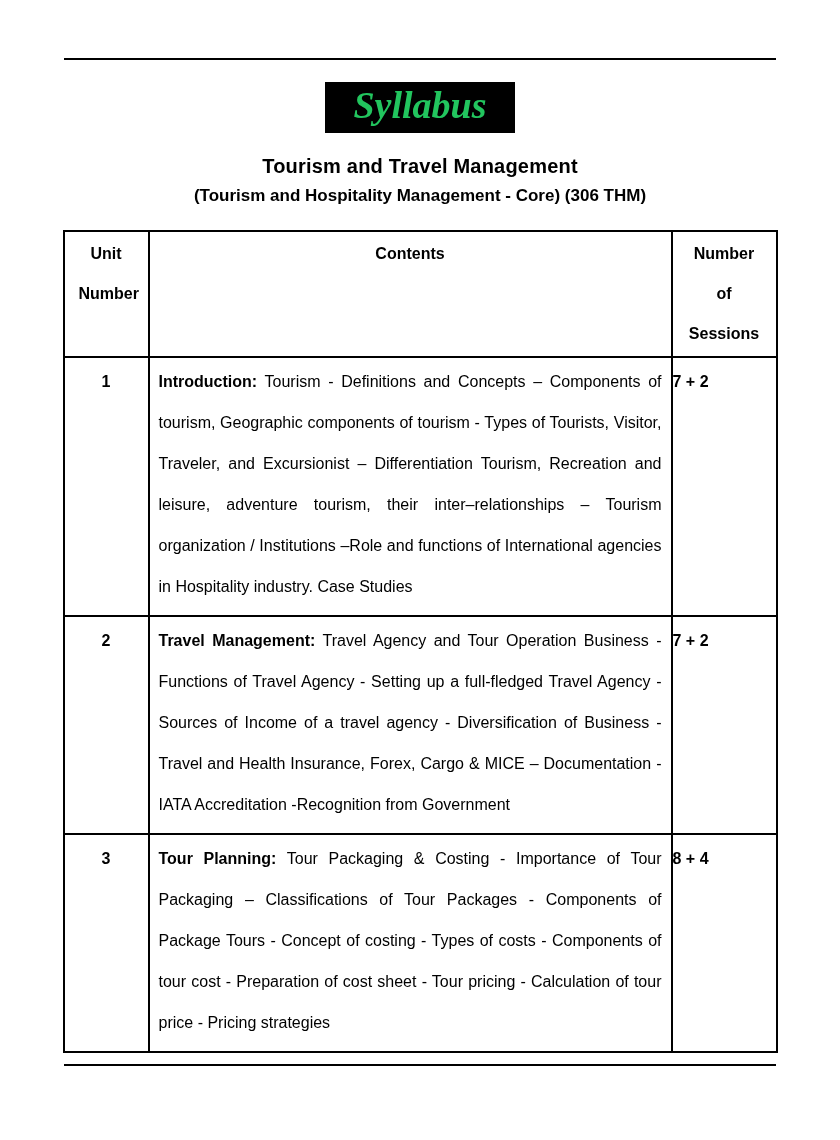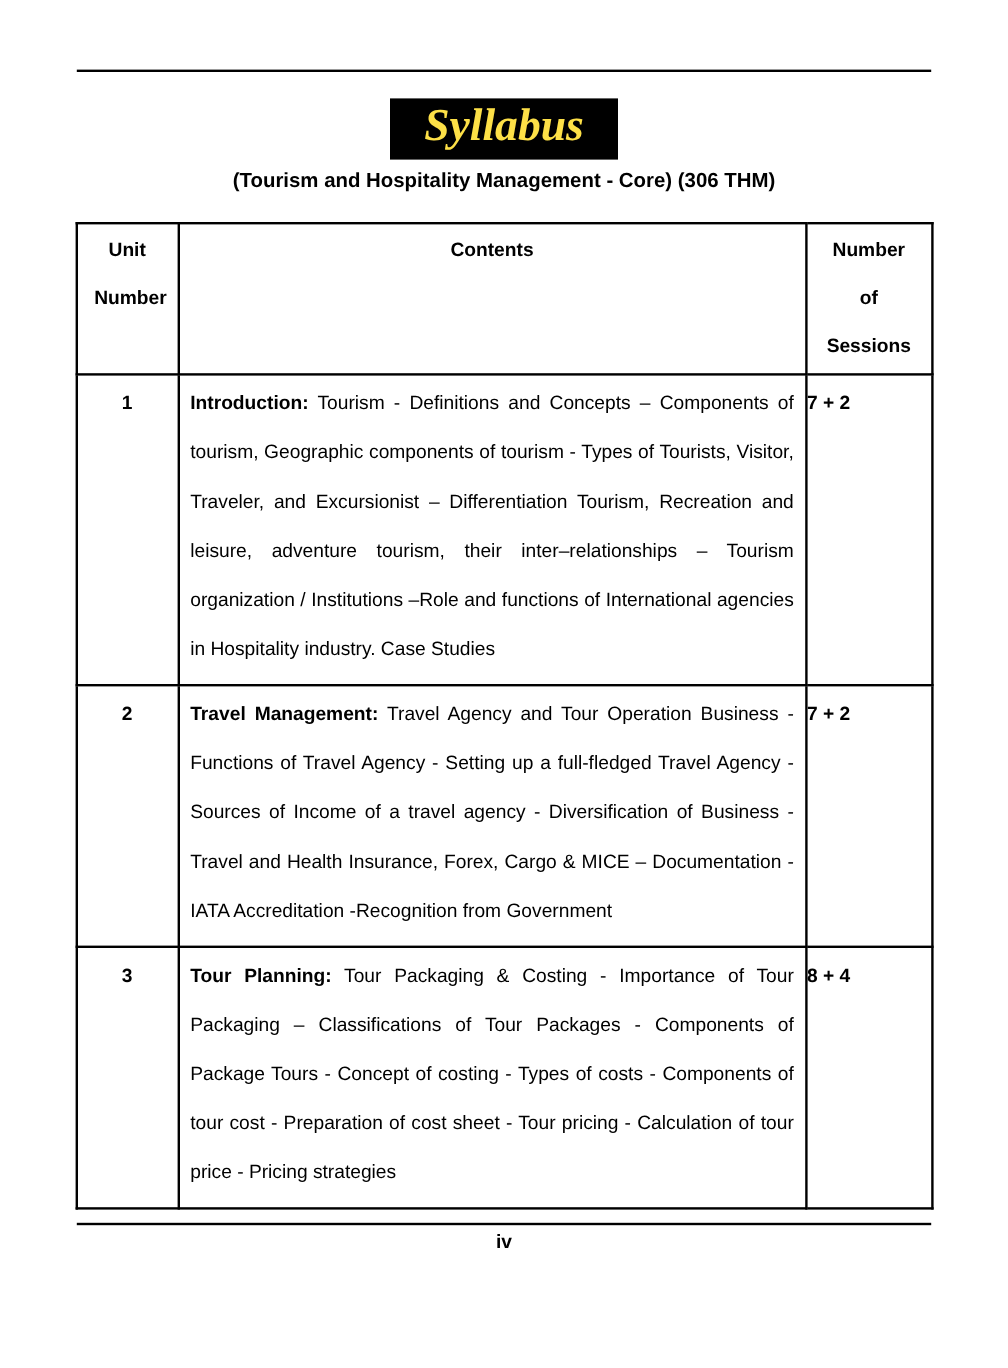--- a/index.html
+++ b/index.html
@@ -18,21 +18,21 @@
     height: 2px;
     background: #000000;
   }
   .banner-wrap {
     text-align: center;
     margin-top: 22px;
   }
   .banner {
     display: inline-block;
     background: #000000;
-    color: #fde047;
+    color: #22c55e;
     font-family: "Liberation Serif", serif;
     font-style: italic;
     font-weight: bold;
     font-size: 38px;
     line-height: 1.1;
     padding: 3px 28px 6px 28px;
   }
   .page-title {
     margin-top: 22px;
     text-align: center;
@@ -102,20 +102,21 @@
 <body>
 
 <div class="page">
 
   <div class="top-rule"></div>
 
   <div class="banner-wrap">
     <div class="banner">Syllabus</div>
   </div>
 
+  <div class="page-title">Tourism and Travel Management</div>
   <div class="page-subtitle">(Tourism and Hospitality Management - Core) (306 THM)</div>
 
   <table class="syllabus">
     <colgroup>
       <col class="col-unit">
       <col class="col-contents">
       <col class="col-sessions">
     </colgroup>
     <thead>
       <tr>
@@ -145,15 +146,14 @@
       </tr>
       <tr>
         <td class="unit-cell">3</td>
         <td class="contents-cell"><span class="lead">Tour Planning:</span><span> Tour Packaging &amp; Costing - Importance of Tour Packaging – Classifications of Tour Packages - Components of Package Tours - Concept of costing - Types of costs - Components of tour cost - Preparation of cost sheet - Tour pricing - Calculation of tour price - Pricing strategies</span></td>
         <td class="sessions-cell">8 + 4</td>
       </tr>
     </tbody>
   </table>
 
   <div class="bottom-rule"></div>
-  <div class="page-number">iv</div>
 
 </div>
 
 </body></html>

